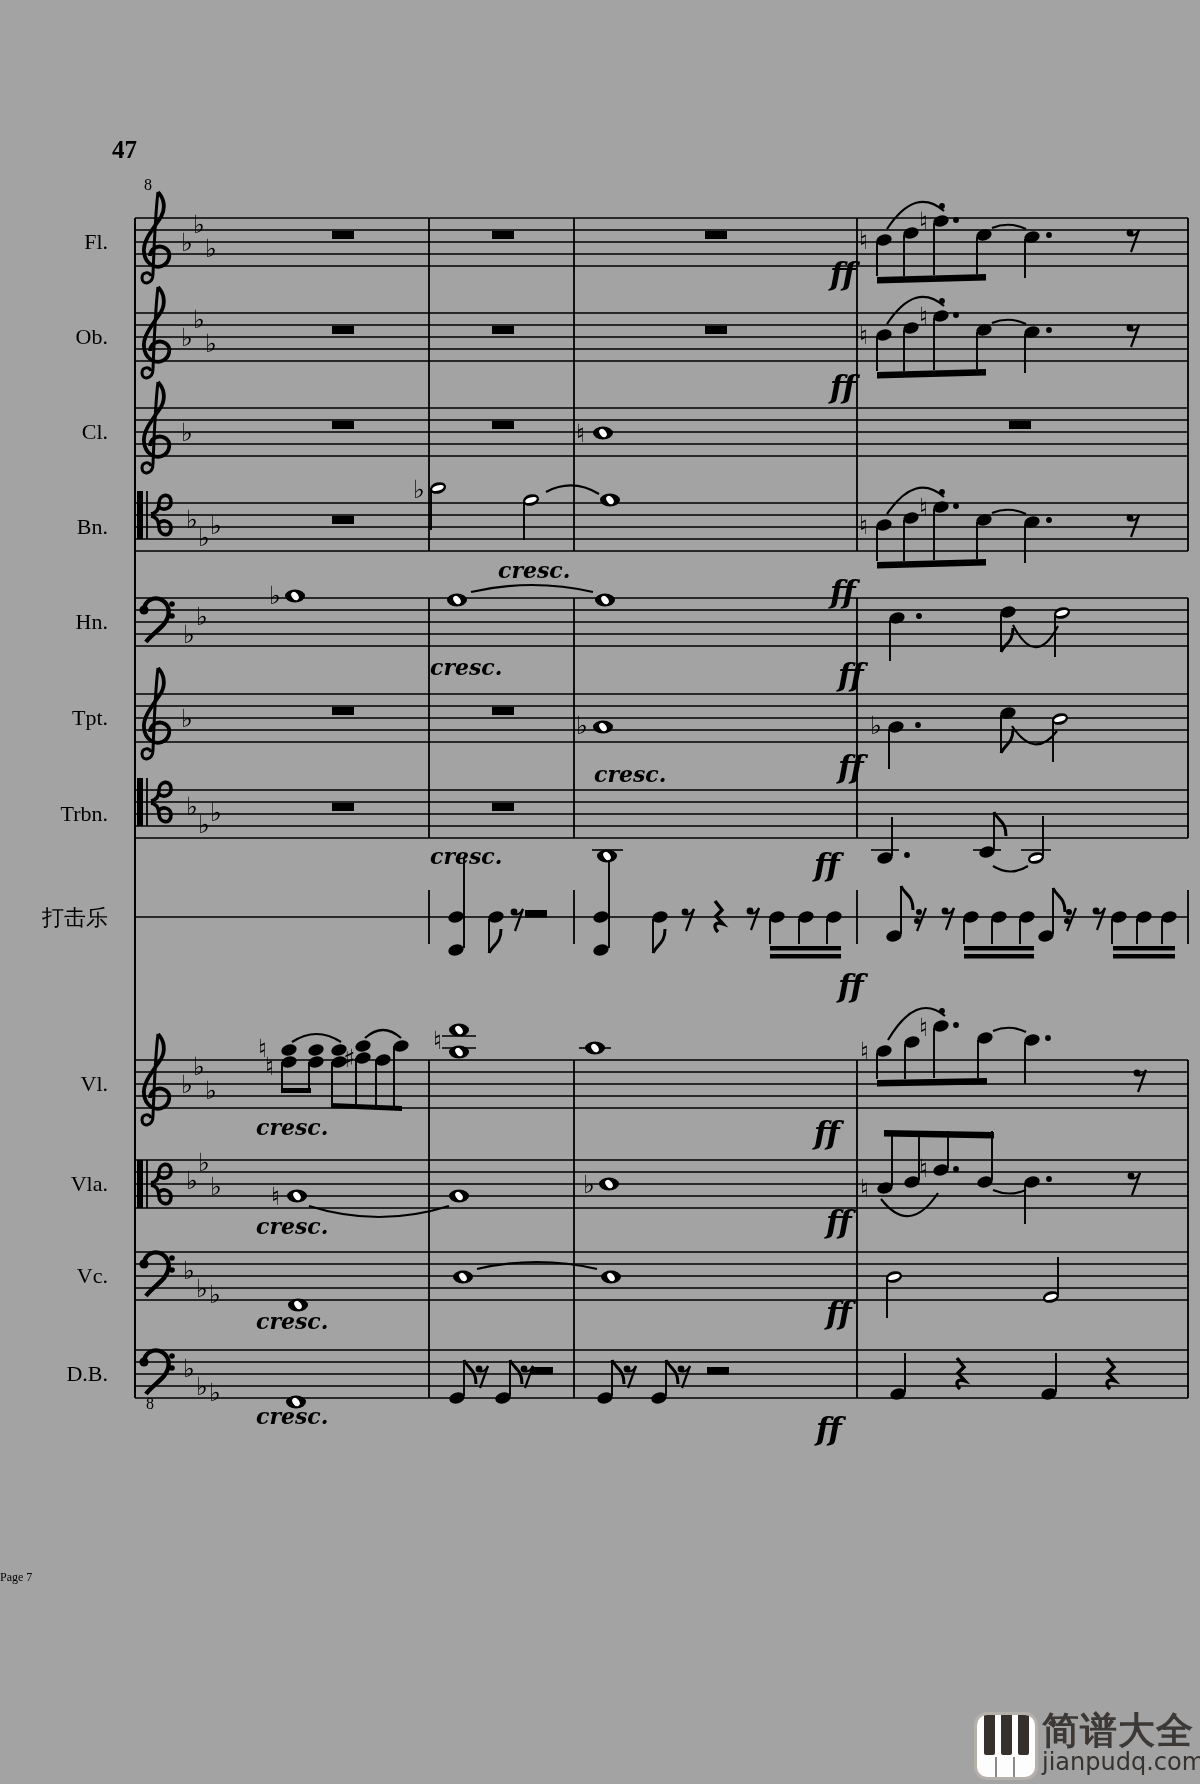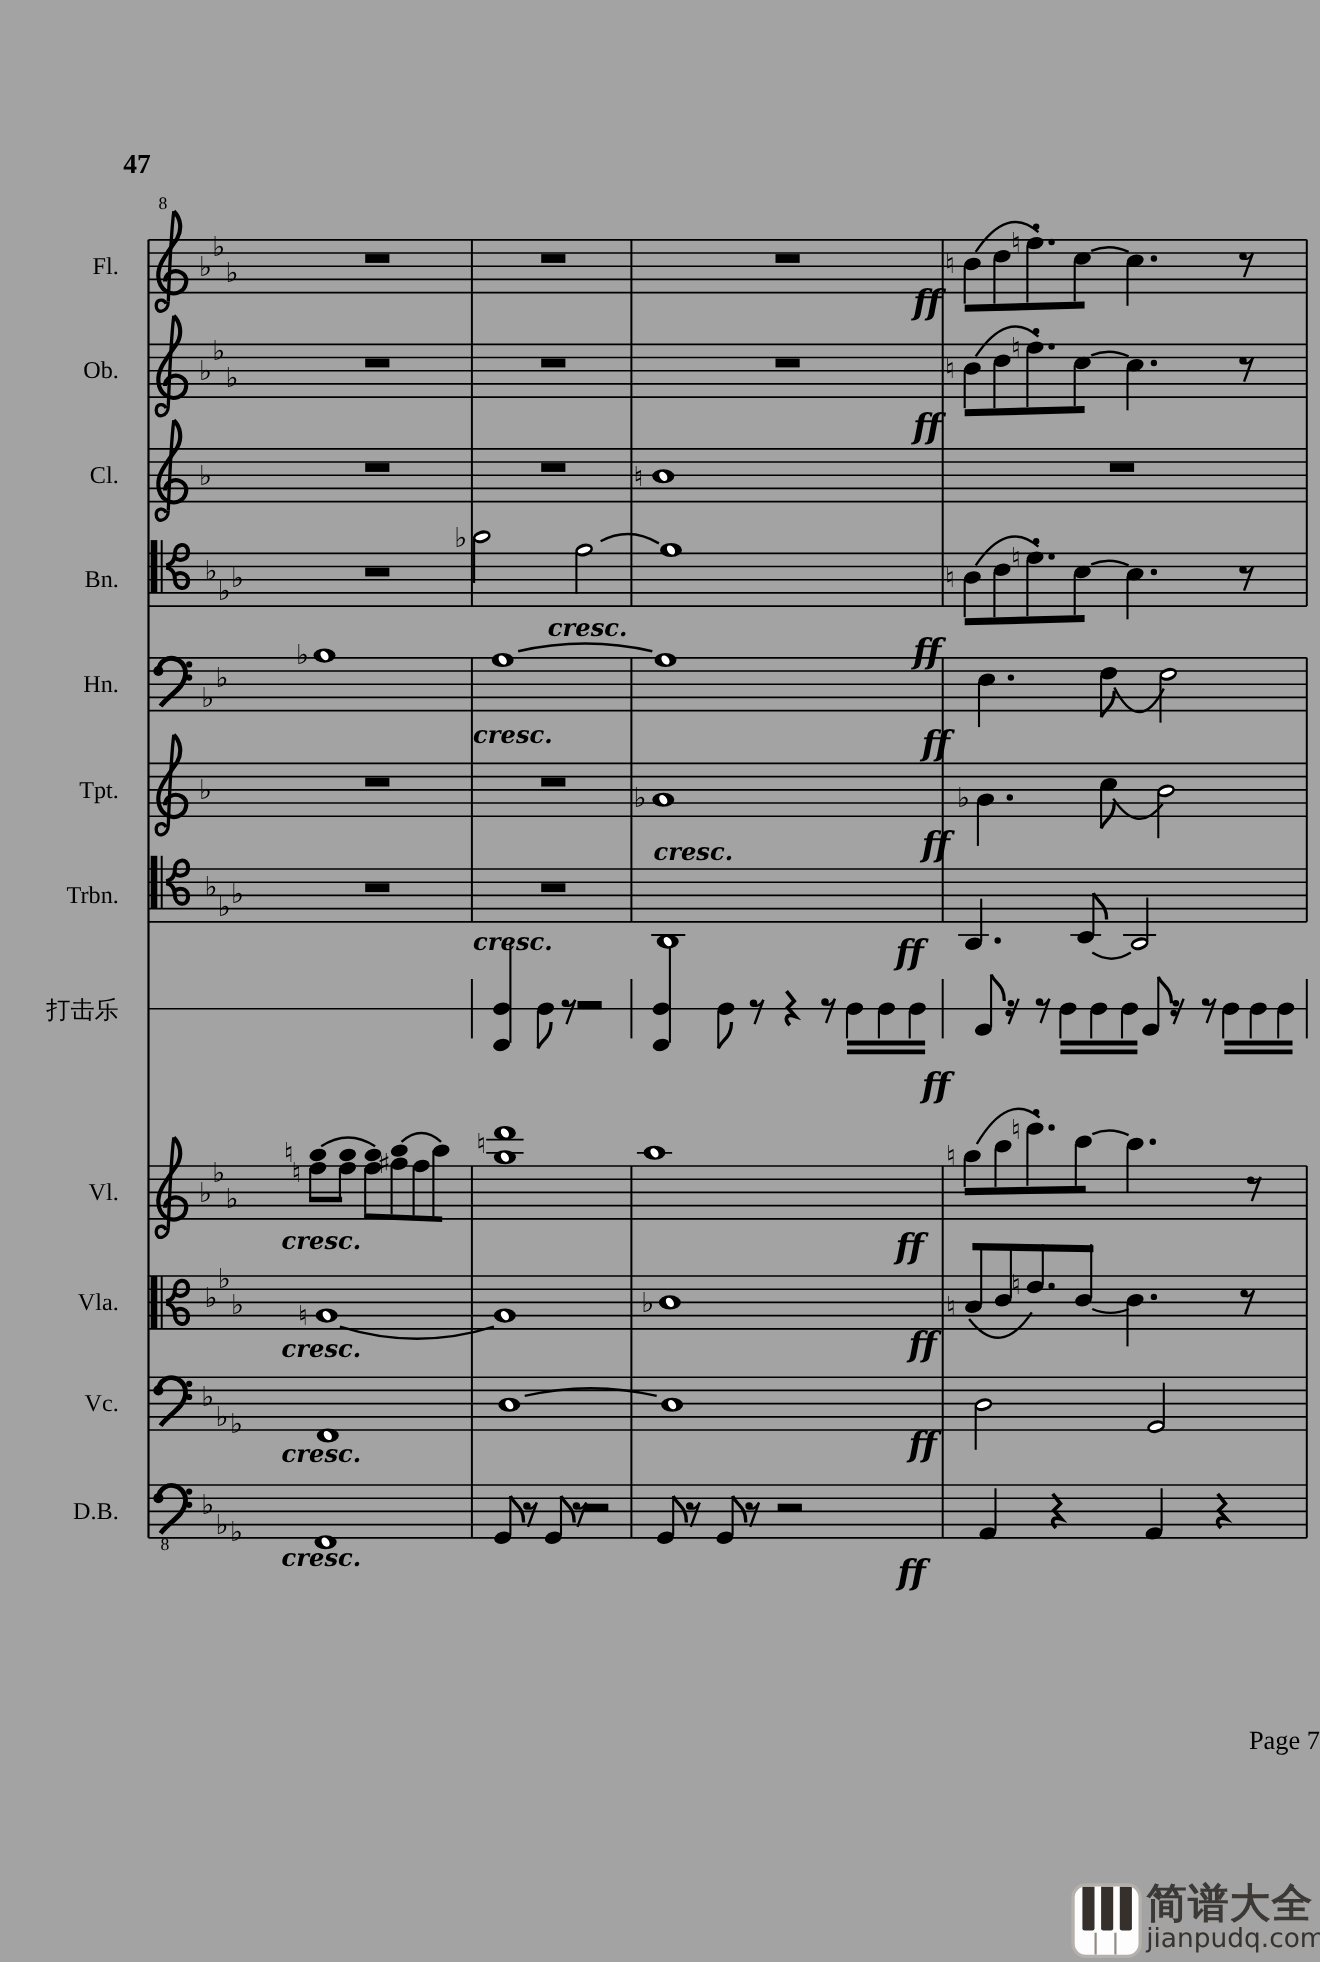--- a/index.html
+++ b/index.html
@@ -1,20 +1,20 @@
 <!DOCTYPE html>
 <html><head>
 <meta charset="utf-8">
 <style>
   html,body{margin:0;padding:0;background:#fff;}
   .page{position:relative;width:1200px;height:1784px;background:#a3a3a3;overflow:hidden;
         font-family:"Liberation Serif","DejaVu Serif",serif;color:#000;}
   .measure-number{position:absolute;left:112px;top:136px;font-size:25px;font-weight:bold;}
   #score{position:absolute;left:0;top:0;}
-  .page-label{position:absolute;left:0;right:0;top:1570px;text-align:right;font-size:24px;}
+  .page-label{position:absolute;left:0;right:0;top:1570px;text-align:left;font-size:12px;}
   .watermark{position:absolute;left:974px;top:1712px;display:flex;align-items:flex-start;}
   .piano-icon{position:relative;width:58px;height:62px;background:#fdfdfd;border:3px solid #b5b0aa;
               border-radius:13px;overflow:hidden;flex:none;}
   .piano-icon .bkey{position:absolute;top:0;width:11px;height:40px;background:#35302c;border-radius:0 0 2px 2px;}
   .piano-icon .divider{position:absolute;bottom:0;width:1.5px;height:20px;background:#8f8a85;}
   .wm-text{margin-left:4px;line-height:1;}
   .wm-brand{font-size:37px;font-weight:bold;color:#3c3835;font-family:"DejaVu Sans","Liberation Sans",sans-serif;letter-spacing:1px;}
   .wm-site{font-size:24px;color:#36322f;font-family:"DejaVu Sans","Liberation Sans",sans-serif;margin-top:1px;}
   svg text.lbl{font-family:"Liberation Serif","DejaVu Serif",serif;font-size:22px;}
   svg text.dyn{font-family:"DejaVu Serif","Liberation Serif",serif;font-size:31px;font-weight:bold;font-style:italic;}

